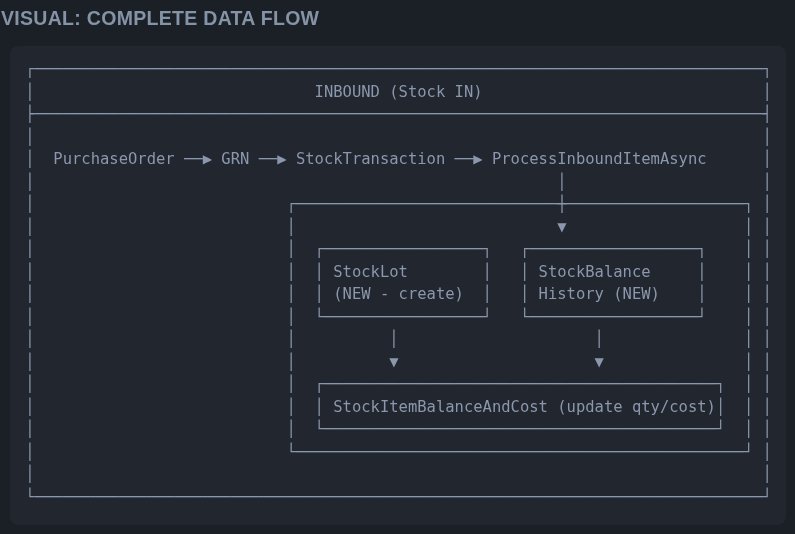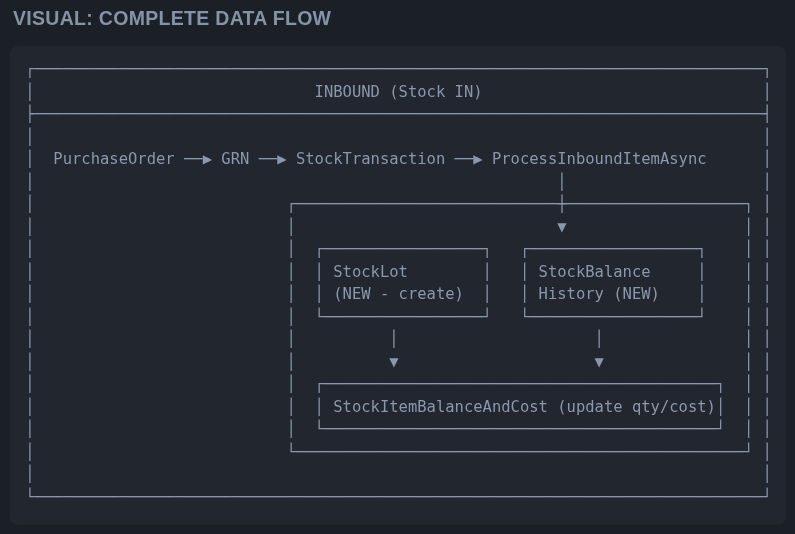--- a/index.html
+++ b/index.html
@@ -7,21 +7,21 @@
     padding: 0;
   }
   body {
     width: 795px;
     height: 534px;
     background: #1b1f26;
     overflow: hidden;
     font-family: "Liberation Sans", sans-serif;
   }
   .page-title {
-    margin: 7px 0 0 13px;
+    margin: 7px 0 0 1px;
     font-size: 19.5px;
     font-weight: 700;
     letter-spacing: 0.3px;
     color: #8593a7;
   }
   .code-block {
     margin: 16px 9px 0 10px;
     height: 479px;
     background: #21262f;
     border-radius: 8px;

